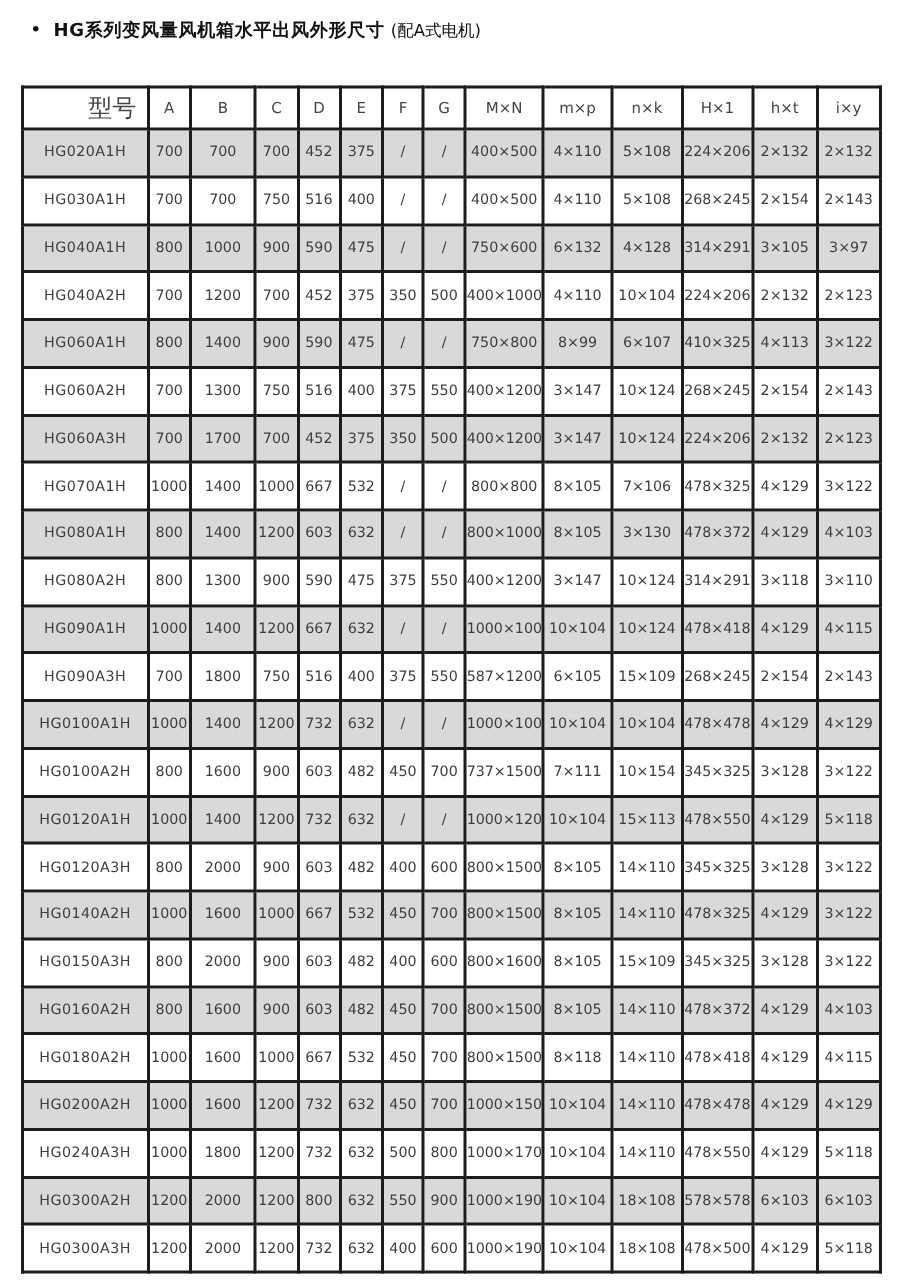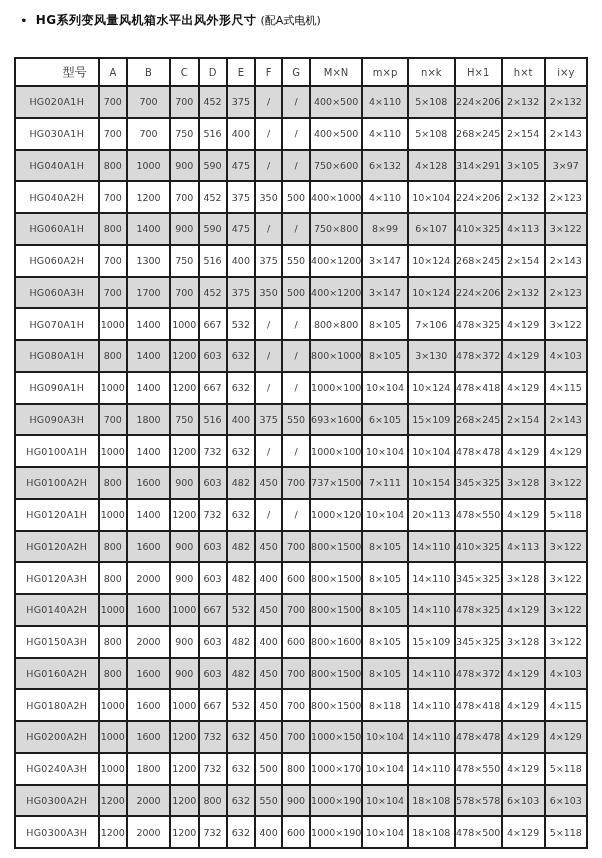--- a/index.html
+++ b/index.html
@@ -8,21 +8,21 @@
   .title-row{position:absolute;left:20px;top:12px;display:flex;align-items:center;color:#111;}
   .bullet{font-size:13px;margin-right:8px;line-height:1;}
   .title-main{font-size:12px;font-weight:bold;letter-spacing:.5px;}
   .title-suffix{font-size:11px;font-weight:normal;margin-left:4px;}
   table.spec{position:absolute;left:14px;top:57px;width:574px;height:792px;
     border-collapse:collapse;table-layout:fixed;}
   table.spec th,table.spec td{
     border:2px solid #1c1c1c;text-align:center;vertical-align:middle;
     color:#3d3d3d;font-size:9.5px;padding:0;overflow:hidden;white-space:nowrap;}
   table.spec th{font-weight:normal;font-size:10px;height:26px;background:#fff;color:#444;}
-  table.spec th.model-h{font-size:12px;padding-left:36px;}
+  table.spec th.model-h{font-size:16px;padding-left:36px;}
   tbody tr:nth-child(odd) td{background:#d9d9d9;}
   tbody tr:nth-child(even) td{background:#ffffff;}
   td.model-cell{font-size:9.5px;letter-spacing:.3px;}
 </style>
 </head>
 <body>
 
 <div class="page">
   <div class="title-row">
     <span class="bullet">•</span>
@@ -204,20 +204,36 @@
           <td>/</td>
           <td>/</td>
           <td>800×1000</td>
           <td>8×105</td>
           <td>3×130</td>
           <td>478×372</td>
           <td>4×129</td>
           <td>4×103</td>
         </tr>
         <tr>
+          <td class="model-cell">HG080A2H</td>
+          <td>800</td>
+          <td>1300</td>
+          <td>900</td>
+          <td>590</td>
+          <td>475</td>
+          <td>375</td>
+          <td>550</td>
+          <td>400×1200</td>
+          <td>3×147</td>
+          <td>10×124</td>
+          <td>314×291</td>
+          <td>3×118</td>
+          <td>3×110</td>
+        </tr>
+        <tr>
           <td class="model-cell">HG090A1H</td>
           <td>1000</td>
           <td>1400</td>
           <td>1200</td>
           <td>667</td>
           <td>632</td>
           <td>/</td>
           <td>/</td>
           <td>1000×1000</td>
           <td>10×104</td>
@@ -228,21 +244,21 @@
         </tr>
         <tr>
           <td class="model-cell">HG090A3H</td>
           <td>700</td>
           <td>1800</td>
           <td>750</td>
           <td>516</td>
           <td>400</td>
           <td>375</td>
           <td>550</td>
-          <td>693×1600</td>
+          <td>587×1200</td>
           <td>6×105</td>
           <td>15×109</td>
           <td>268×245</td>
           <td>2×154</td>
           <td>2×143</td>
         </tr>
         <tr>
           <td class="model-cell">HG0100A1H</td>
           <td>1000</td>
           <td>1400</td>
@@ -278,40 +294,24 @@
           <td class="model-cell">HG0120A1H</td>
           <td>1000</td>
           <td>1400</td>
           <td>1200</td>
           <td>732</td>
           <td>632</td>
           <td>/</td>
           <td>/</td>
           <td>1000×1200</td>
           <td>10×104</td>
-          <td>20×113</td>
+          <td>15×113</td>
           <td>478×550</td>
           <td>4×129</td>
           <td>5×118</td>
-        </tr>
-        <tr>
-          <td class="model-cell">HG0120A2H</td>
-          <td>800</td>
-          <td>1600</td>
-          <td>900</td>
-          <td>603</td>
-          <td>482</td>
-          <td>450</td>
-          <td>700</td>
-          <td>800×1500</td>
-          <td>8×105</td>
-          <td>14×110</td>
-          <td>410×325</td>
-          <td>4×113</td>
-          <td>3×122</td>
         </tr>
         <tr>
           <td class="model-cell">HG0120A3H</td>
           <td>800</td>
           <td>2000</td>
           <td>900</td>
           <td>603</td>
           <td>482</td>
           <td>400</td>
           <td>600</td>

